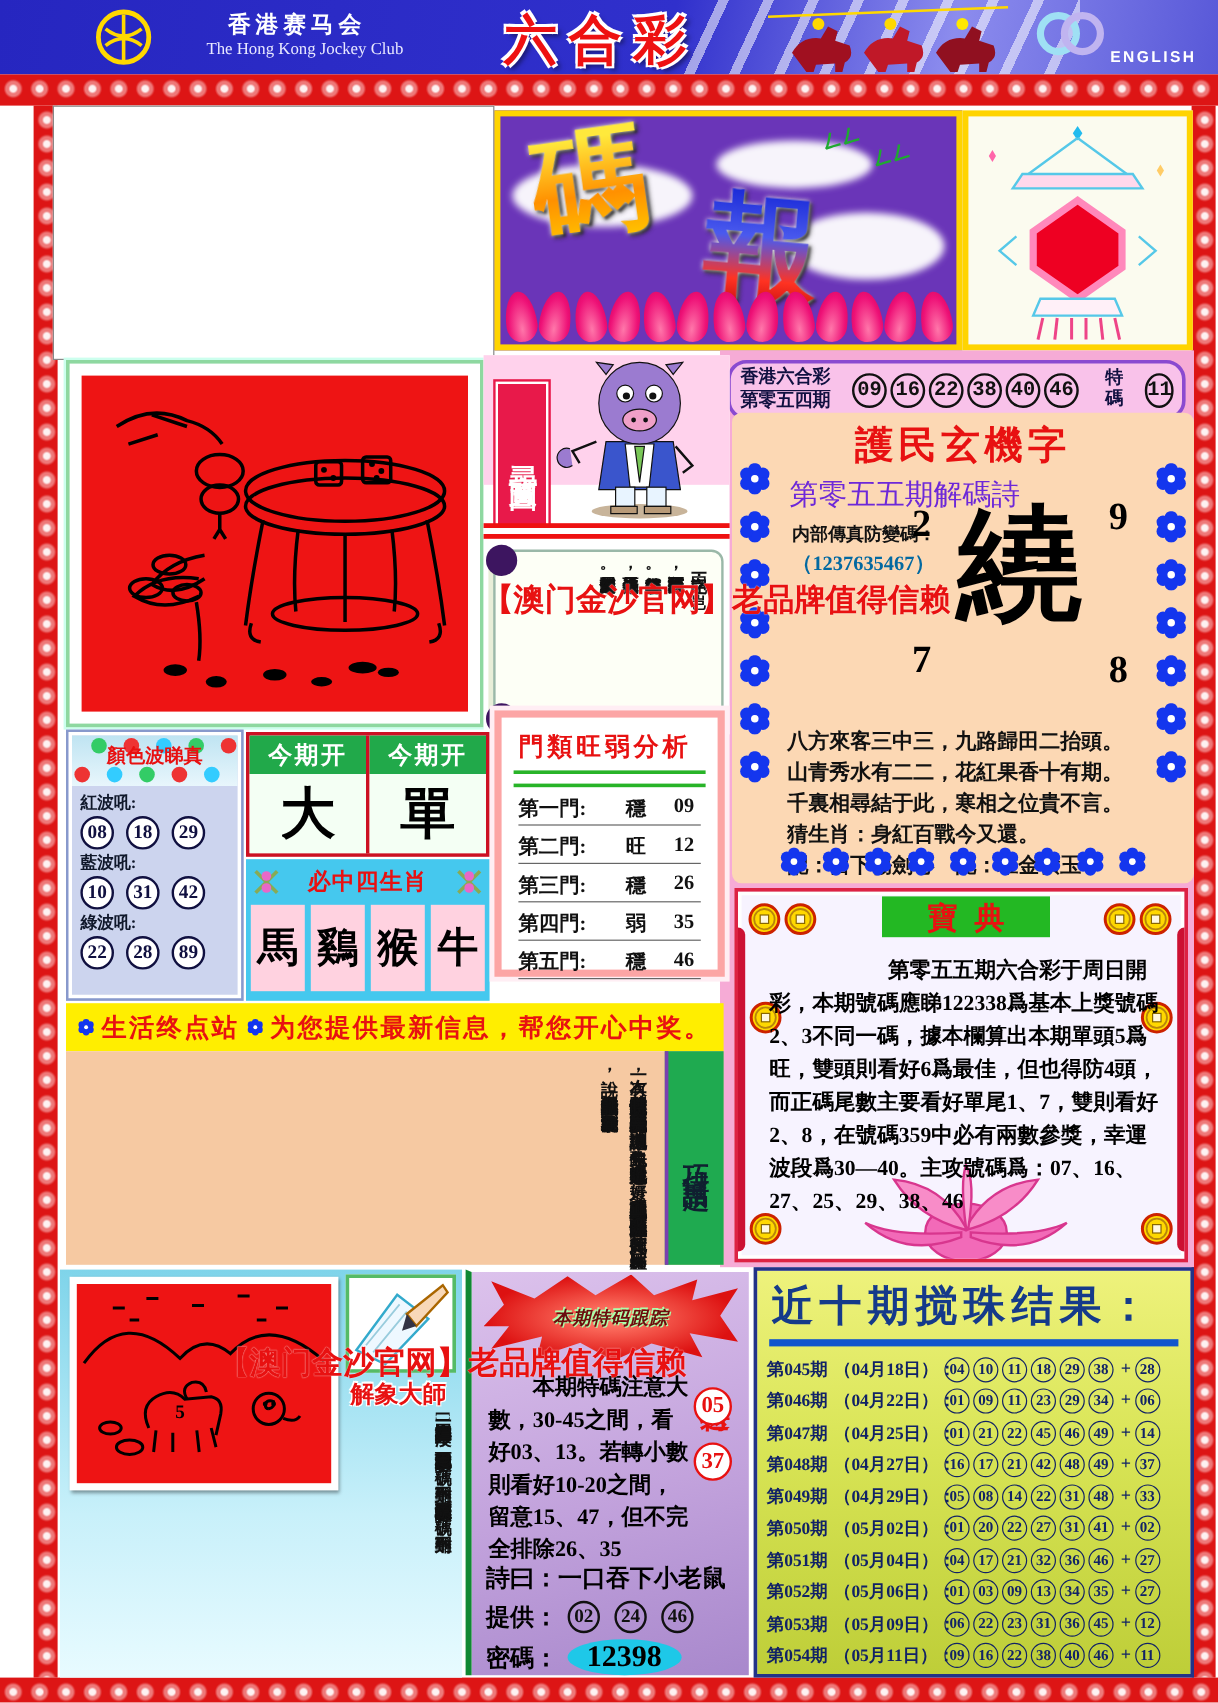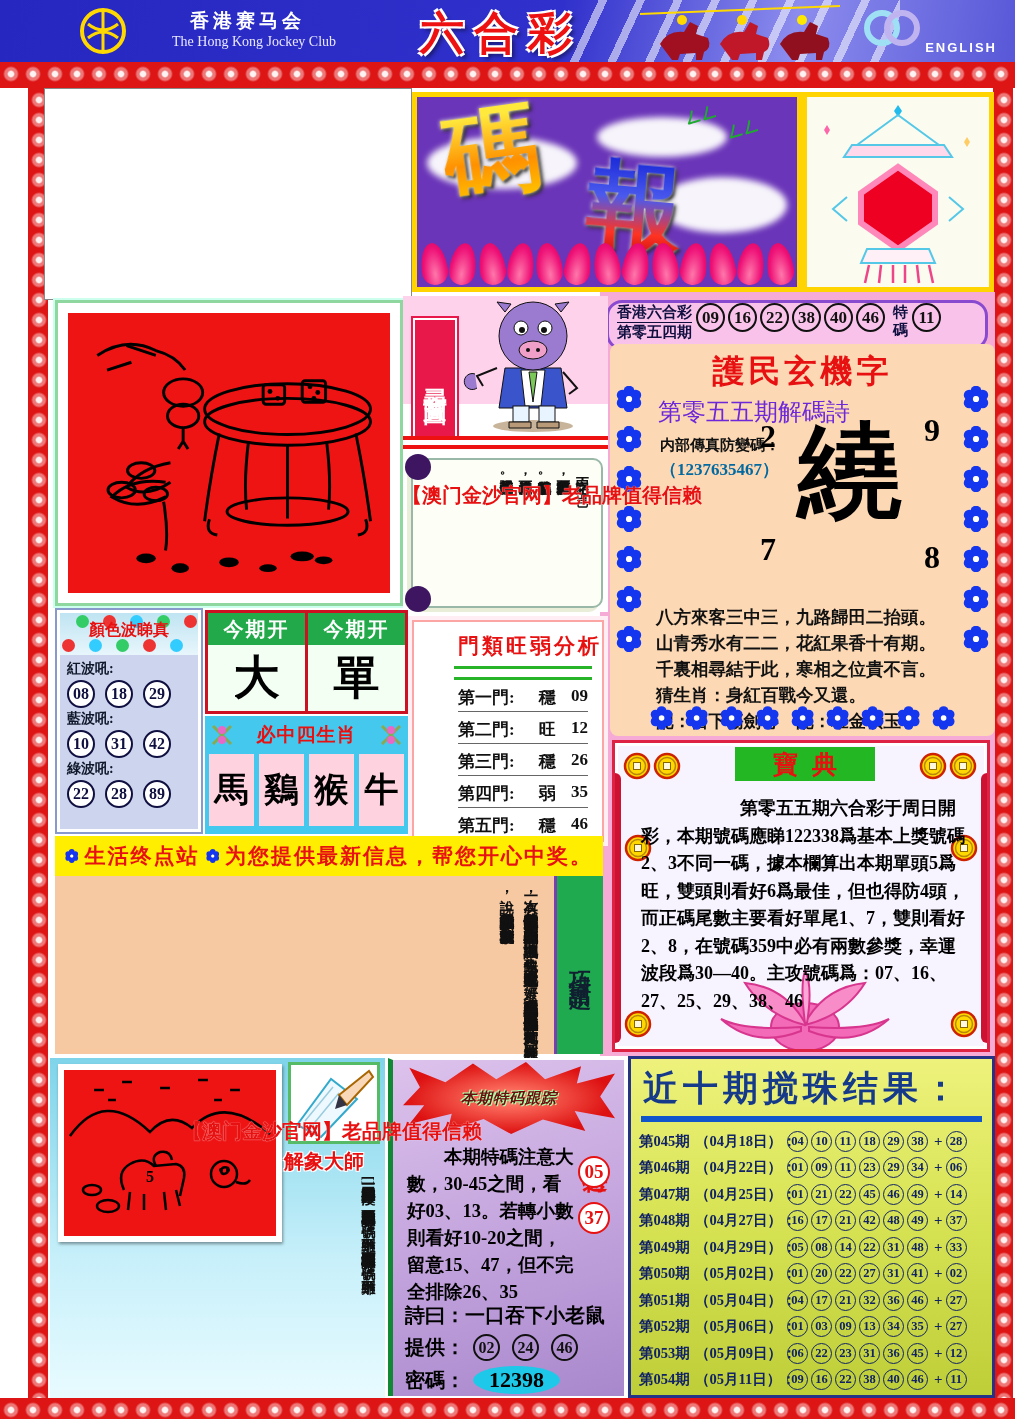--- a/index.html
+++ b/index.html
@@ -43,21 +43,21 @@
   .petal{width:26px;height:42px;background:radial-gradient(ellipse at 50% 75%,#ff77aa 0%,#ee1177 60%,#cc0055);
     border-radius:50% 50% 48% 48%/68% 68% 32% 32%;}
   .swallow{position:absolute;color:#1faa30;font-weight:bold;}
 
   
   .lant-panel{left:802px;top:92px;width:192px;height:200px;background:#fbfbef;border:5px solid #ffd400;box-sizing:border-box;}
 
   
   .res-bg{left:600px;top:292px;width:395px;height:764px;background:#f6abd6;}
   .res-box{left:606px;top:300px;width:382px;height:50px;background:#f9c2ea;border:3px solid #8a4ad0;border-radius:16px;
-    display:flex;box-sizing:border-box;padding:0 8px;gap:4px;}
+    display:flex;align-items:center;box-sizing:border-box;padding:0 8px;gap:18px;font-family:Liberation Mono, monospace;}
   .res-title{font-size:15px;font-weight:bold;color:#101040;line-height:1.25;border-bottom:0;white-space:nowrap;}
   .res-title div:first-child{border-bottom:1.5px solid #101040;}
   .nc{display:inline-flex;align-items:center;justify-content:center;border:2px solid #111;border-radius:50%;
       font-weight:bold;background:transparent;color:#111;box-sizing:border-box;}
   .nc-res{width:29px;height:29px;font-size:17px;}
   .spec-lab{font-size:15px;font-weight:bold;color:#101040;line-height:1.2;margin-left:4px;white-space:nowrap;}
 
   
   .redpic1{left:55px;top:300px;width:348px;height:306px;background:#fff;border:3px solid #8ed8a0;
     box-shadow:0 0 0 2px #cfe;padding:10px;box-sizing:border-box;}
@@ -109,21 +109,21 @@
   .cur-val{flex:1;display:flex;align-items:center;justify-content:center;font-size:46px;font-weight:bold;color:#000;background:#f4fff4;}
 
   
   .zod{left:205px;top:716px;width:203px;height:118px;background:#45c8ee;box-sizing:border-box;padding:4px;}
   .zod-title-row{display:flex;align-items:center;justify-content:space-between;height:30px;}
   .zod-title{color:#e81111;font-size:19px;font-weight:bold;letter-spacing:1px;}
   .zod-cells{display:flex;gap:5px;margin-top:4px;height:72px;}
   .zod-cell{flex:1;background:#ffd2e0;display:flex;align-items:center;justify-content:center;font-size:34px;font-weight:bold;color:#000;}
 
   
-  .gate{left:412px;top:620px;width:192px;height:222px;background:#fff;border:2px solid #fca5a5;box-shadow:0 0 0 4px #ffeef4;box-sizing:border-box;padding-left:30px;}
+  .gate{left:412px;top:592px;width:192px;height:222px;background:#fff;border:6px solid #fca5a5;box-shadow:0 0 0 4px #ffeef4;box-sizing:border-box;}
   .gate-title{margin:10px 0 0 14px;font-size:21px;font-weight:bold;color:#e81111;letter-spacing:3px;}
   .gate-lines{margin:6px 10px 0 10px;height:8px;border-top:3px solid #28b428;border-bottom:3px solid #28b428;}
   .gate-row{display:flex;margin:0 14px;padding:6px 0 2px 0;border-bottom:1.5px solid #666;font-size:17px;font-weight:bold;color:#111;}
   .gate-row .g1{width:72px;} .gate-row .g2{width:52px;text-align:center;} .gate-row .g3{flex:1;text-align:center;}
 
   
   .tbook{left:612px;top:740px;width:378px;height:312px;background:#f7f3ff;border:3px solid #dd2244;box-shadow:0 0 0 3px #fff inset;box-sizing:border-box;overflow:hidden;}
   .tbook-title{position:absolute;left:120px;top:4px;width:140px;height:34px;background:#23b823;display:flex;align-items:center;justify-content:center;
     color:#e81111;font-size:25px;font-weight:bold;letter-spacing:14px;padding-left:14px;box-sizing:border-box;}
   .tbook-body{position:absolute;left:26px;top:52px;width:326px;font-size:18px;font-weight:bold;color:#000;line-height:27.5px;text-indent:5.5em;z-index:2;}
@@ -137,53 +137,53 @@
   .story-label{position:absolute;right:0;top:0;width:46px;height:178px;background:#1faa50;border-left:3px solid #7a3fae;
     display:flex;align-items:center;justify-content:center;}
   .story-label span{writing-mode:vertical-rl;text-orientation:upright;color:#102030;font-size:22px;font-weight:bold;letter-spacing:6px;}
   .story-body{position:absolute;right:60px;top:12px;height:152px;width:470px;writing-mode:vertical-rl;text-orientation:mixed;
     font-size:14.5px;font-weight:bold;color:#111;line-height:24px;}
 
   
   .bl-panel{left:50px;top:1058px;width:335px;height:340px;background:linear-gradient(180deg,#7fd4ea,#c8f0fa 60%,#e8fbff);}
   .redpic2{position:absolute;left:8px;top:6px;width:224px;height:178px;background:#fff;padding:6px;box-sizing:border-box;box-shadow:1px 2px 3px rgba(0,0,0,.4);}
   .hand-icon{position:absolute;left:238px;top:4px;width:92px;height:82px;background:#fff;border:3px solid #55bb66;box-sizing:border-box;}
-  .master-title{position:absolute;left:234px;top:90px;width:88px;text-align:left;font-size:20px;font-weight:bold;color:#e81111;
+  .master-title{position:absolute;left:234px;top:90px;width:88px;text-align:right;font-size:20px;font-weight:bold;color:#e81111;
     text-shadow:1px 1px 0 #fff,-1px -1px 0 #fff,1px -1px 0 #fff,-1px 1px 0 #fff;}
   .master-body{position:absolute;right:4px;top:118px;height:200px;width:150px;writing-mode:vertical-rl;text-orientation:mixed;
     font-size:14px;font-weight:bold;color:#111;line-height:25px;}
 
   
   .bm-box{left:388px;top:1058px;width:236px;height:338px;background:linear-gradient(165deg,#dcc2ec 0%,#c2a2dc 55%,#a888cc 100%);
     border-left:5px solid #118833;border-top:2px solid #fff;box-sizing:border-box;}
   .burst{position:absolute;left:10px;top:2px;width:212px;height:72px;background:radial-gradient(#ff7766 10%,#dd1111 70%);
     clip-path:polygon(0% 60%,8% 35%,3% 8%,20% 28%,33% 2%,44% 24%,58% 0%,67% 24%,84% 6%,82% 30%,100% 16%,93% 48%,100% 78%,81% 68%,86% 96%,66% 80%,51% 100%,38% 79%,21% 96%,23% 72%,3% 86%,10% 60%);
     display:flex;align-items:center;justify-content:center;}
   .burst span{font-size:15px;font-weight:bold;color:#6a0d0d;letter-spacing:1px;font-style:italic;
     text-shadow:1px 1px 0 #aaffaa,-1px -1px 0 #aaffaa;}
   .bm-body{position:absolute;left:14px;top:84px;width:168px;font-size:18.5px;font-weight:bold;color:#000;line-height:27px;text-indent:2em;}
   .ts-col{position:absolute;right:8px;top:88px;width:44px;display:flex;flex-direction:column;align-items:center;gap:8px;}
   .ts-lab{color:#e81111;font-size:25px;font-weight:bold;line-height:1.15;writing-mode:vertical-rl;text-orientation:upright;}
   .nc-red{width:32px;height:32px;font-size:19px;color:#e81111;border-color:#e81111;background:#fff;}
   .bm-line{position:absolute;left:12px;font-size:20px;font-weight:bold;color:#000;display:flex;align-items:center;gap:8px;white-space:nowrap;}
   .nc-prov{width:27px;height:27px;font-size:16px;}
-  .pwd{background:#1ec8e8;border-radius:50%;padding:1px 16px;font-size:22px;}
+  .pwd{background:#1ec8e8;border-radius:50%;padding:1px 16px;font-size:25px;}
 
   
   .br-box{left:628px;top:1056px;width:367px;height:342px;background:linear-gradient(180deg,#eef27c,#d8e455 45%,#bece38);
     border:3px solid #223388;box-sizing:border-box;}
   .br-title{margin:6px 0 0 12px;font-size:35px;font-weight:bold;color:#153a8a;letter-spacing:5px;}
   .br-bar{margin:4px 10px 6px 10px;height:6px;background:#1155cc;}
   .br-row{display:flex;align-items:center;margin:0 0 0 8px;height:26.5px;font-size:14.5px;font-weight:bold;color:#112266;white-space:nowrap;}
   .br-row .per{width:56px;} .br-row .dat{width:92px;}
   .nc-br{width:21px;height:21px;font-size:12.5px;color:#112266;border:1.7px solid #112266;margin-right:3px;}
   .br-plus{margin:0 3px;font-size:15px;}
 
   
-  .wm{color:#e81111;font-weight:bold;font-size:20px;white-space:nowrap;z-index:50;text-shadow:0 0 1px #fff;}
+  .wm{color:#e81111;font-weight:bold;font-size:26px;white-space:nowrap;z-index:50;text-shadow:0 0 1px #fff;}
 </style>
 </head>
 <body>
 
 <svg width="0" height="0" style="position:absolute">
   <defs>
     <g id="flower6" fill="#1436ee">
       <circle cx="0" cy="-6" r="4.2"></circle>
         <circle cx="5.2" cy="-3" r="4.2"></circle>
         <circle cx="5.2" cy="3" r="4.2"></circle>

